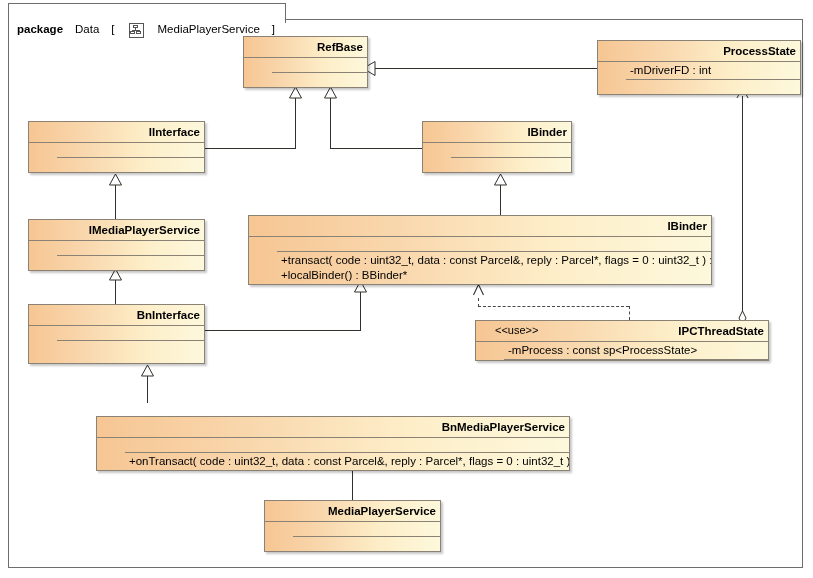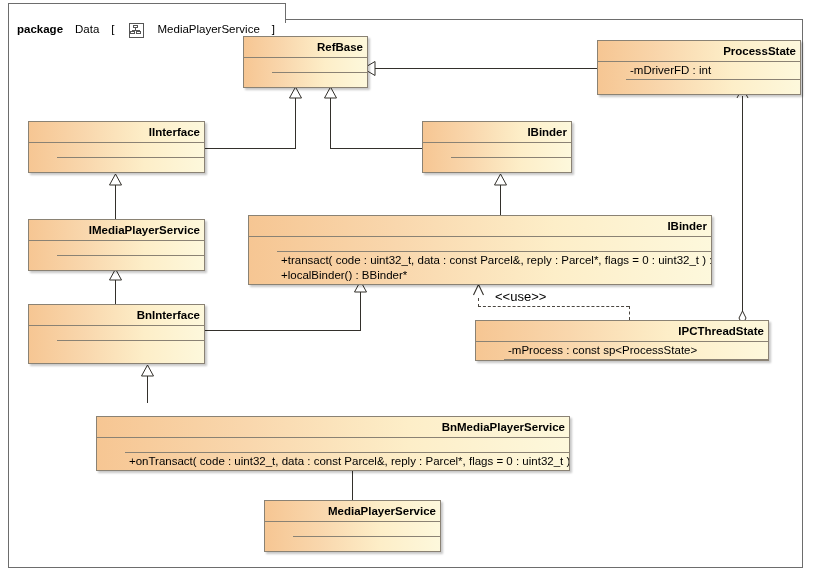--- a/index.html
+++ b/index.html
@@ -69,21 +69,21 @@
   .ln.v{width:1px;}
 
   .dash{position:absolute;z-index:1;}
   .dash.h{height:0;border-top:1px dashed #4a4640;}
   .dash.v{width:0;border-left:1px dashed #4a4640;}
 
   .arrowhead{position:absolute;z-index:2;}
   .arrowhead svg{display:block;overflow:visible;}
 
   .uselbl{
-    position:absolute;font-size:13px;color:#000;z-index:4;white-space:nowrap;
+    position:absolute;font-size:11px;color:#000;z-index:4;white-space:nowrap;margin-top:35px;
   }
 </style>
 </head>
 <body>
 
 <div id="canvas">
 
   <div class="pkg-frame"></div>
 
   <div class="pkg-tab">

